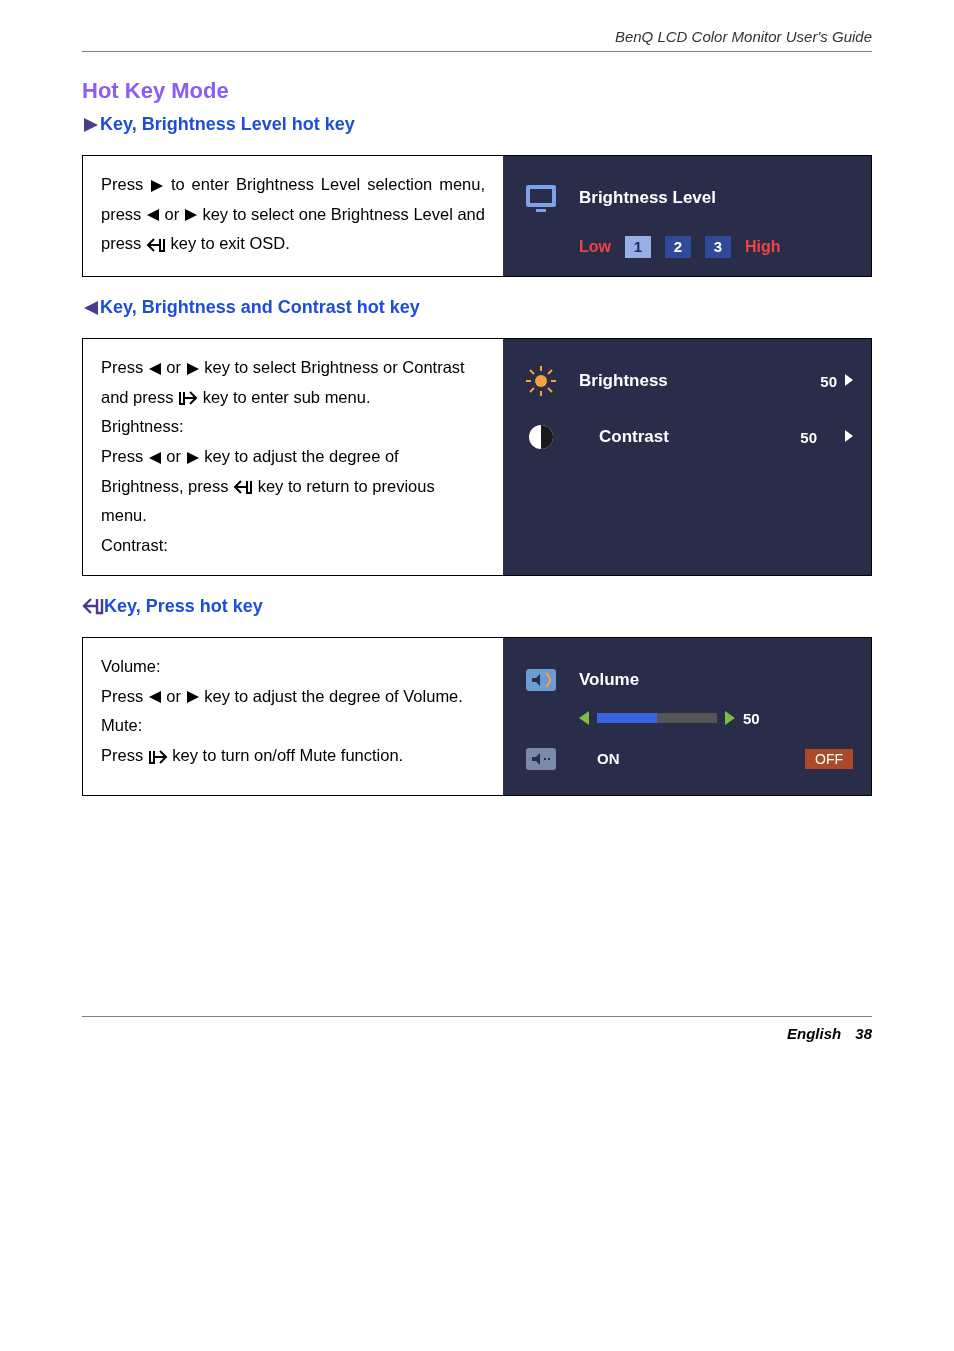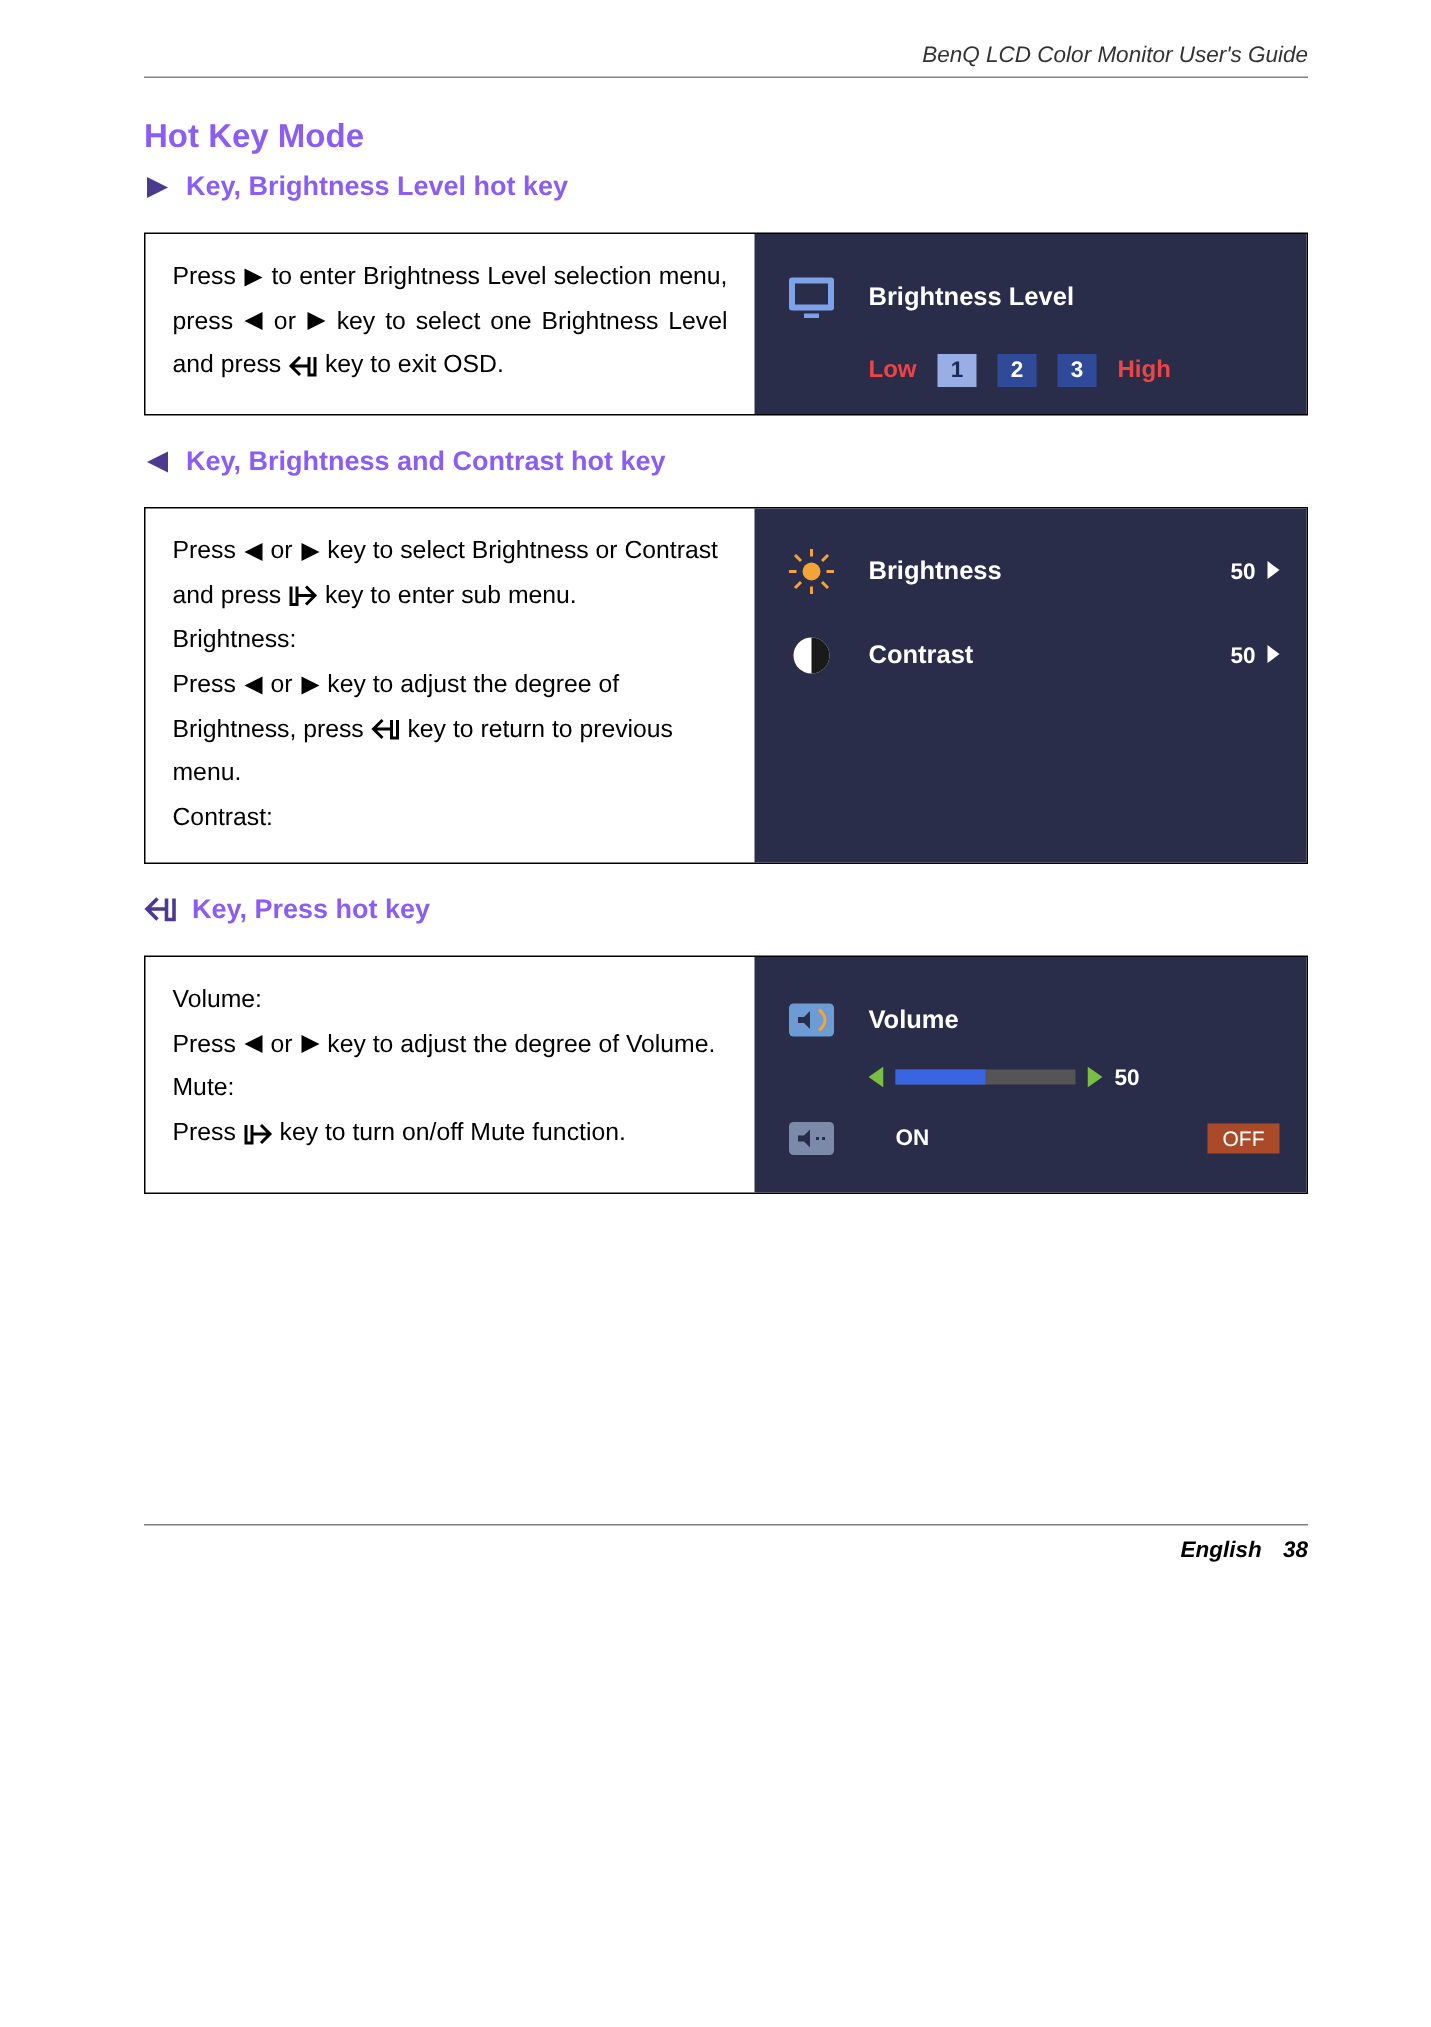--- a/index.html
+++ b/index.html
@@ -7,45 +7,43 @@
     margin: 0;
     padding: 0;
     background: #fff;
     font-family: "Gill Sans", "Gill Sans MT", "Segoe UI", sans-serif;
     font-size: 17px;
     color: #000;
     width: 954px;
   }
   .page {
     padding: 28px 82px 40px 82px;
-    margin-left: 14px;
   }
   .header-bar {
     text-align: right;
     font-style: italic;
     font-size: 15px;
     color: #333;
     border-bottom: 1.5px solid #808080;
     padding-bottom: 6px;
     margin-bottom: 26px;
   }
   h2 {
     color: #8b5cf6;
     font-size: 22px;
     margin: 0 0 10px 0;
     font-weight: bold;
   }
   h3 {
-    color: #8b5cf6;
+    color: #1d4ed8;
     font-size: 18px;
     margin: 8px 0 20px 0;
     font-weight: bold;
     display: flex;
     align-items: center;
-    gap: 10px;
   }
   .section-box {
     border: 1px solid #000;
     display: flex;
     margin-bottom: 20px;
   }
   .section-left {
     flex: 1;
     padding: 14px 18px 14px 18px;
     font-size: 16.5px;
@@ -192,21 +190,21 @@
                 <line x1="23" y1="23" x2="27" y2="27"></line>
                 <line x1="5" y1="27" x2="9" y2="23"></line>
                 <line x1="23" y1="9" x2="27" y2="5"></line>
               </g>
             </svg>
         </div>
         <div class="osd-label">Brightness</div>
         <div class="osd-val">50</div>
         <span class="osd-arrow-r"></span>
       </div>
-      <div class="osd-row" style="margin-top:14px;">
+      <div class="osd-row" style="margin-top:14px;gap:20px;">
         <div class="osd-icon-box">
           <svg width="32" height="32">
               <circle cx="16" cy="16" r="12" fill="#fff"></circle>
               <path d="M16 4 A12 12 0 0 1 16 28 Z" fill="#1a1a1a"></path>
             </svg>
         </div>
         <div class="osd-label">Contrast</div>
         <div class="osd-val">50</div>
         <span class="osd-arrow-r"></span>
       </div>

